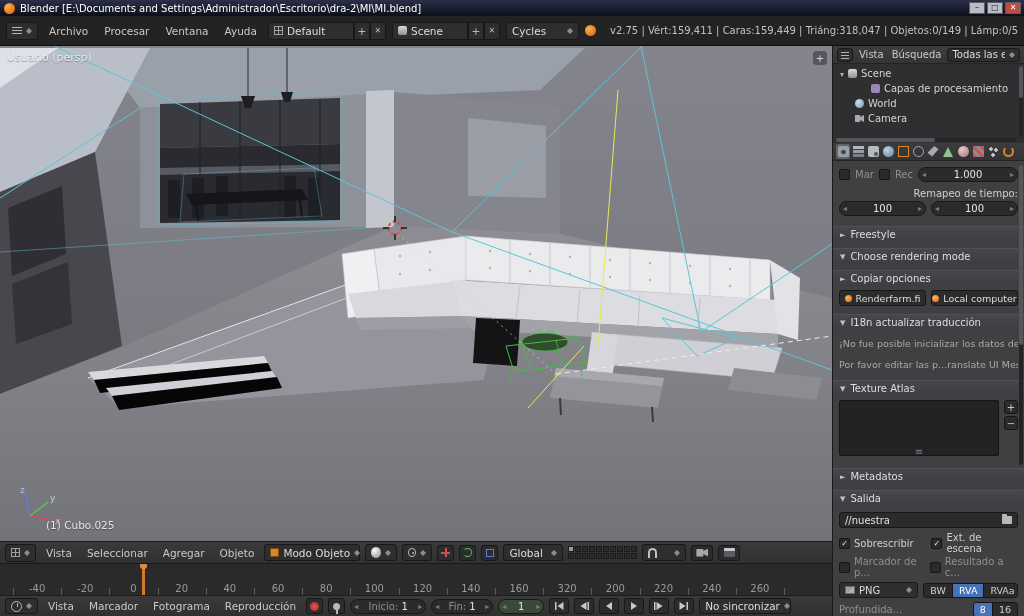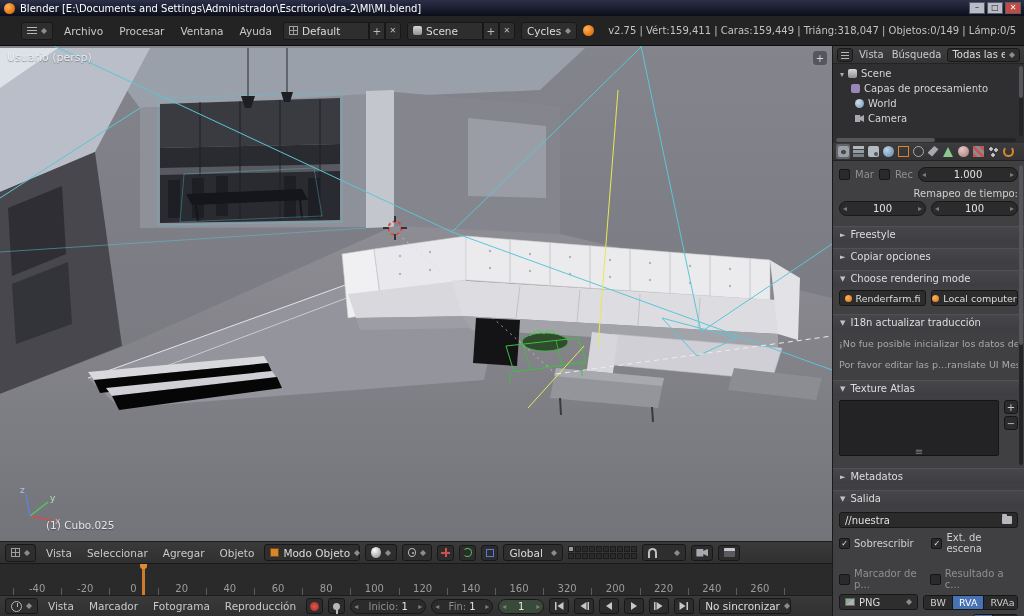--- a/index.html
+++ b/index.html
@@ -29,21 +29,21 @@
   .slider::before{content:"◂";position:absolute;left:3px;font-size:8px;color:#7c7c7c}
   .slider::after{content:"▸";position:absolute;right:3px;font-size:8px;color:#7c7c7c}
   .chk{width:11px;height:11px;background:#2a2a2a;border:1px solid #161616;border-radius:2px;display:inline-flex;align-items:center;justify-content:center;flex:0 0 auto}
   .chk.on::after{content:"✓";color:#ececec;font-size:8px}
   .seg{display:flex;border:1px solid #161616;border-radius:3px;overflow:hidden;height:15px}
   .seg>span{padding:0 6px;background:#2b2b2b;color:#cfcfcf;font-size:9.5px;line-height:14px;border-right:1px solid #161616}
   .seg>span:last-child{border-right:none}
   .seg>span.on{background:#4772b3;color:#fff}
 
   
-  .topbar{height:30px;background:#232323;border-bottom:1px solid #0e0e0e;display:flex;align-items:center;gap:6px;padding:0 21px;font-size:10.5px;white-space:nowrap}
+  .topbar{height:30px;background:#232323;border-bottom:1px solid #0e0e0e;display:flex;align-items:center;gap:6px;padding:0 6px;font-size:10.5px;white-space:nowrap}
   .icn-hamb{width:10px;height:1px;background:#b5b5b5;box-shadow:0 3px 0 #b5b5b5,0 6px 0 #b5b5b5;margin-bottom:6px}
   .icn-grid{width:9px;height:9px;border:1px solid #a0a0a0;background:linear-gradient(90deg,transparent 3px,#a0a0a0 3px 4px,transparent 4px),linear-gradient(transparent 3px,#a0a0a0 3px 4px,transparent 4px)}
   .icn-scene{width:9px;height:9px;background:linear-gradient(#d8d8d8,#909090);border-radius:2px}
   .stats{margin-left:auto;display:flex;align-items:center;gap:14px;color:#c2c2c2;font-size:10px}
 
   
   .main{display:flex;height:570px}
   .left{width:832px;display:flex;flex-direction:column}
   .viewport{position:relative;height:495px;background:#7a7b82;overflow:hidden}
   .view-label{position:absolute;left:7px;top:5px;color:#e8ebef;font-size:11px;text-shadow:0 1px 1px rgba(0,0,0,.35)}
@@ -555,21 +555,21 @@
                 <i></i>
               </span>
             </span>
         </div>
         <div class="tree">
           <div class="trow">
               <span class="texp"></span>
               <span class="i9 icn-scene"></span>
               <span>Scene</span>
             </div>
-          <div class="trow" style="padding-left:18px">
+          <div class="trow" style="padding-left:38px">
               <span class="i9 i-rlay"></span>
               <span>Capas de procesamiento</span>
             </div>
           <div class="trow" style="padding-left:22px">
               <span class="i9 i-world"></span>
               <span>World</span>
             </div>
           <div class="trow" style="padding-left:22px">
               <span class="i9 i-camsm"></span>
               <span>Camera</span>
@@ -641,25 +641,25 @@
                 <span>100</span>
               </span>
             <span class="slider" style="flex:1">
                 <span>100</span>
               </span>
           </div>
 
           <div class="ph closed" style="margin-top:10px">
               <span>Freestyle</span>
             </div>
+          <div class="ph">
+              <span>Choose rendering mode</span>
+            </div>
           <div class="ph closed">
               <span>Copiar opciones</span>
-            </div>
-          <div class="ph">
-              <span>Choose rendering mode</span>
             </div>
           <div class="prow">
             <span class="btn">
                 <span class="odot"></span>
                 <span>Renderfarm.fi</span>
               </span>
             <span class="btn">
                 <span class="odot"></span>
                 <span>Local computer</span>
               </span>
@@ -696,21 +696,21 @@
           <div class="prow">
             <span style="display:flex;align-items:center;gap:4px;width:50%">
                 <span class="chk on"></span>
                 <span>Sobrescribir</span>
               </span>
             <span style="display:flex;align-items:center;gap:4px">
                 <span class="chk on"></span>
                 <span>Ext. de escena</span>
               </span>
           </div>
-          <div class="prow" style="margin-top:14px">
+          <div class="prow" style="margin-top:2px">
             <span style="display:flex;align-items:center;gap:4px;width:50%">
                 <span class="chk"></span>
                 <span class="dim">Marcador de p...</span>
               </span>
             <span style="display:flex;align-items:center;gap:4px">
                 <span class="chk"></span>
                 <span class="dim">Resultado a c...</span>
               </span>
           </div>
           <div class="prow">

